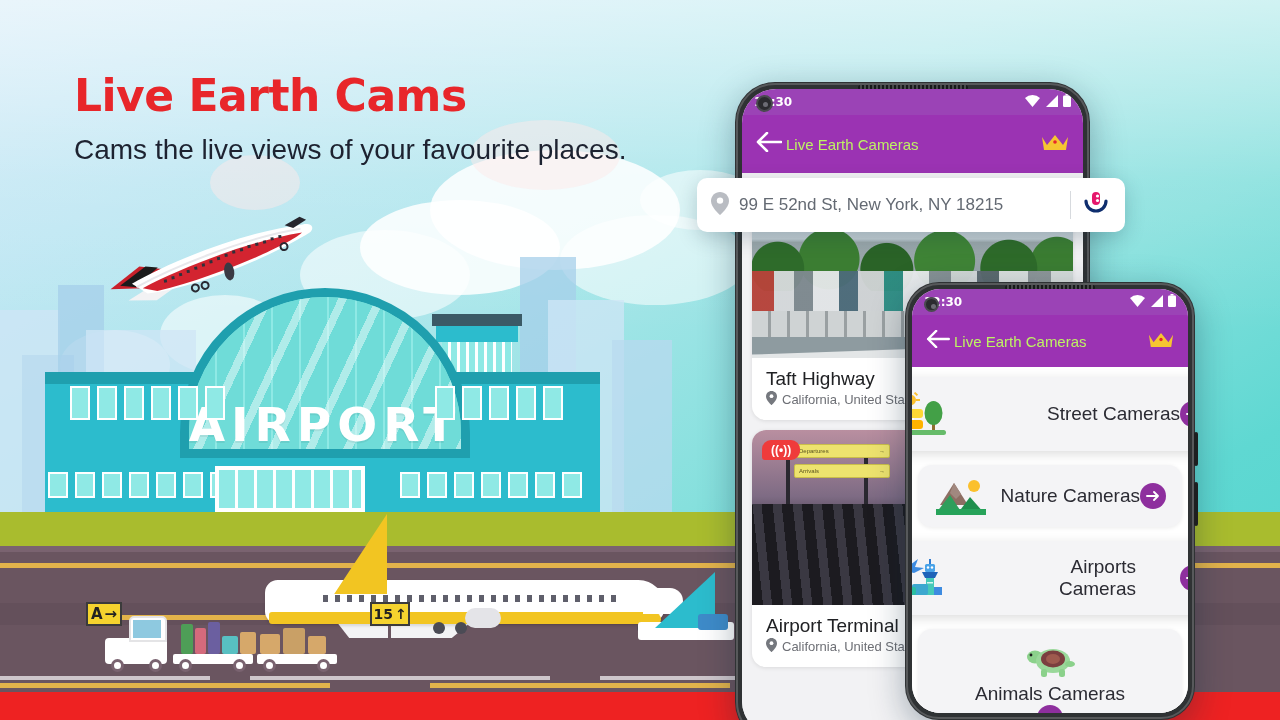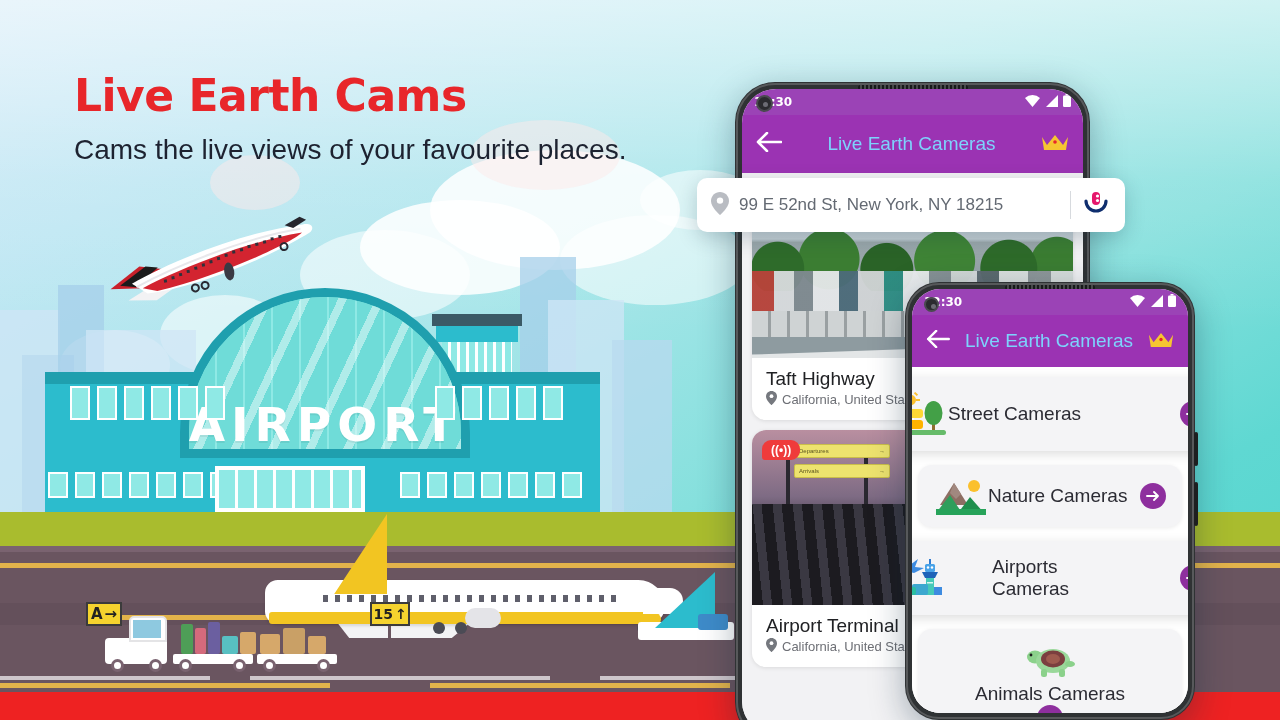--- a/index.html
+++ b/index.html
@@ -116,21 +116,21 @@
   .phone .bezel-hl{position:absolute;inset:1px;border-radius:39px;border:2px solid #57595b;pointer-events:none;}
   .speaker{position:absolute;left:50%;transform:translateX(-50%);top:3px;width:110px;height:5px;border-radius:3px;
      background:repeating-linear-gradient(90deg,#17191a 0 2px,#47494a 2px 4px);}
   .btn-side{position:absolute;right:-3px;width:4px;border-radius:2px;background:#1d1f20;}
 
   .statusbar{height:26px;background:#9b43b6;display:flex;align-items:center;
      justify-content:space-between;padding:0 12px;color:#fff;}
   .clock{font-size:12px;font-weight:bold;font-family:"DejaVu Sans", sans-serif;}
   .sysicons{display:flex;align-items:center;gap:5px;}
   .appbar{background:#9b33b3;display:flex;align-items:center;padding:0 14px;position:relative;}
-  .appbar .title{flex:1;text-align:center;color:#7dd3fc;font-size:19px;}
+  .appbar .title{flex:1;color:#bef264;font-size:15px;}
   .camhole{position:absolute;left:14px;top:4px;width:17px;height:17px;border-radius:50%;
      background:#2b2b2f;border:2px solid #4a4a50;}
   .camhole::after{content:"";position:absolute;left:5px;top:5px;width:5px;height:5px;border-radius:50%;background:#6c6c74;}
 
   .content{background:#f2f2f4;flex:1;overflow:hidden;}
 
   
   .camcard{background:#fff;border-radius:14px;margin:10px;overflow:hidden;box-shadow:0 1px 4px rgba(0,0,0,.1);}
   .camthumb{position:relative;height:175px;overflow:hidden;}
   .livebadge{position:absolute;left:10px;top:10px;background:#ef3b3b;color:#fff;border-radius:9px 9px 9px 3px;
@@ -164,21 +164,21 @@
   .tm-seats{position:absolute;left:0;bottom:0;width:100%;height:58%;
      background:repeating-linear-gradient(84deg,#1c1b20 0 11px,#3a3842 11px 20px);}
   .tm-sign{position:absolute;background:#ede36e;border:1px solid #c9bd4a;border-radius:2px;
      display:flex;align-items:center;justify-content:space-between;padding:1px 4px;font-size:6px;color:#5a5420;}
   .tm-pole{position:absolute;width:4px;background:#2a2830;}
 
   
   .catcard{background:#f4f4f6;border-radius:14px;display:flex;align-items:center;
      padding:8px 16px;box-shadow:0 1px 4px rgba(0,0,0,.08);}
   .catcard.big{padding:14px 16px;box-shadow:0 3px 12px rgba(0,0,0,.14);}
-  .catlabel{flex:1;text-align:left;font-size:19px;color:#2b2b33;}
+  .catlabel{flex:1;text-align:right;font-size:19px;color:#2b2b33;}
   .arrow-btn{width:26px;height:26px;border-radius:50%;background:#8e2f9e;
      display:flex;align-items:center;justify-content:center;flex:0 0 auto;}
   .caticon{width:54px;height:46px;position:relative;flex:0 0 auto;}
 
   
   .searchbar{position:absolute;left:697px;top:178px;width:428px;height:54px;background:#fff;
      border-radius:10px;box-shadow:0 6px 20px rgba(20,50,70,.22);display:flex;align-items:center;padding:0 14px;gap:10px;}
   .searchtext{flex:1;font-size:17px;color:#646a73;}
   .divider{width:1px;height:28px;background:#d7dade;}
 </style>

